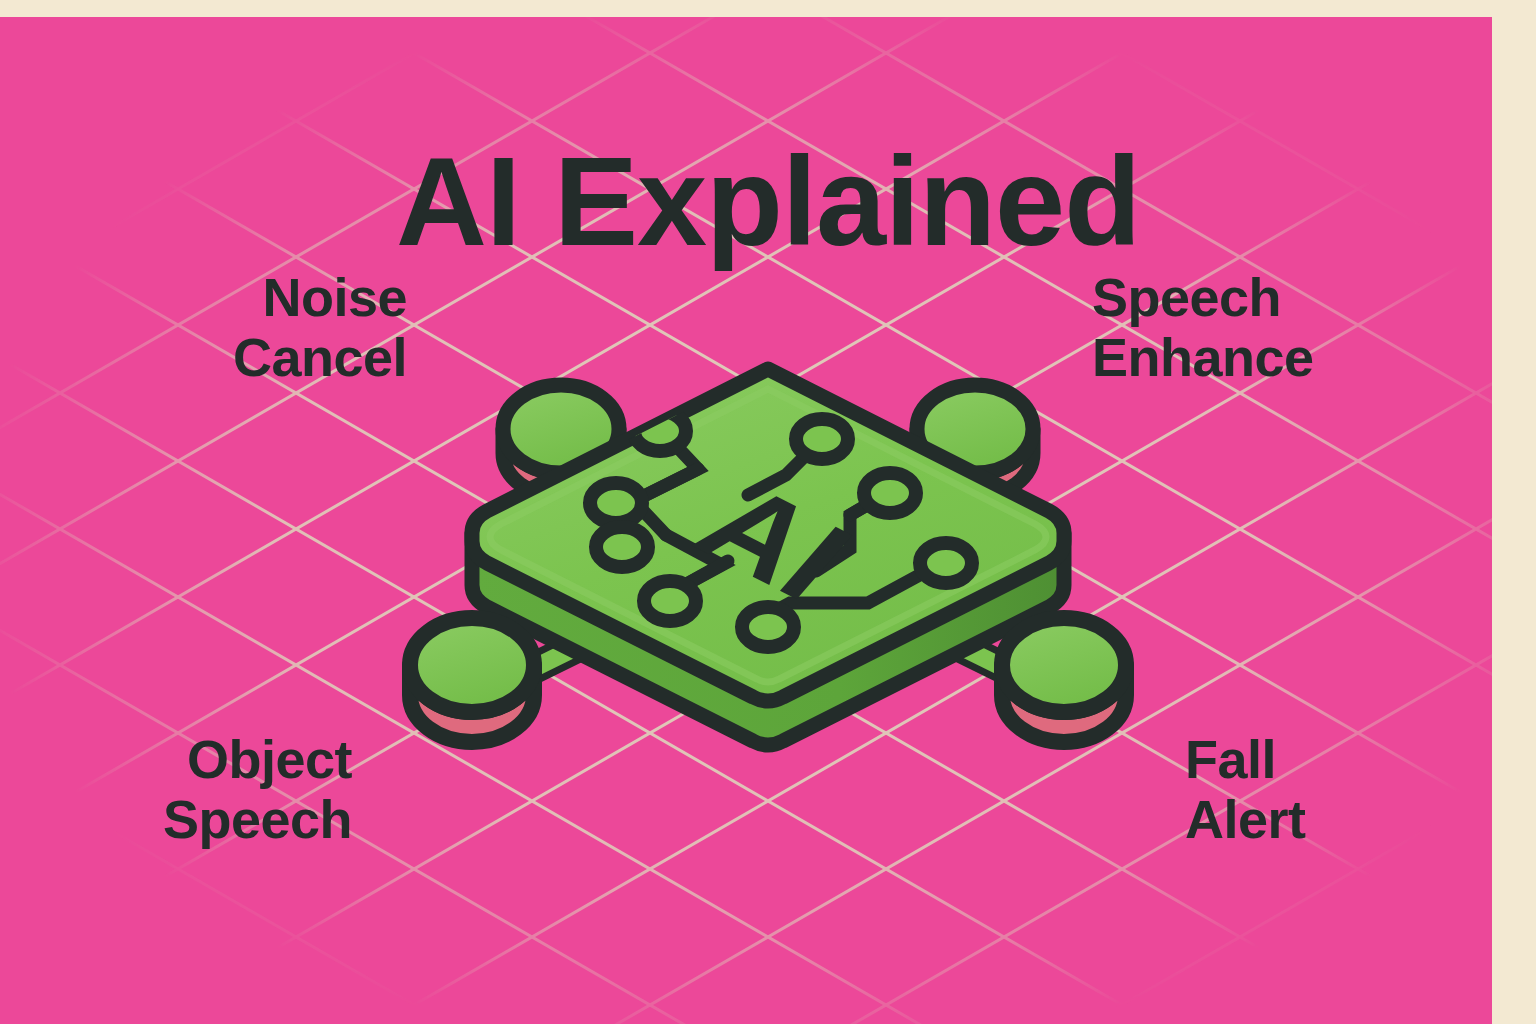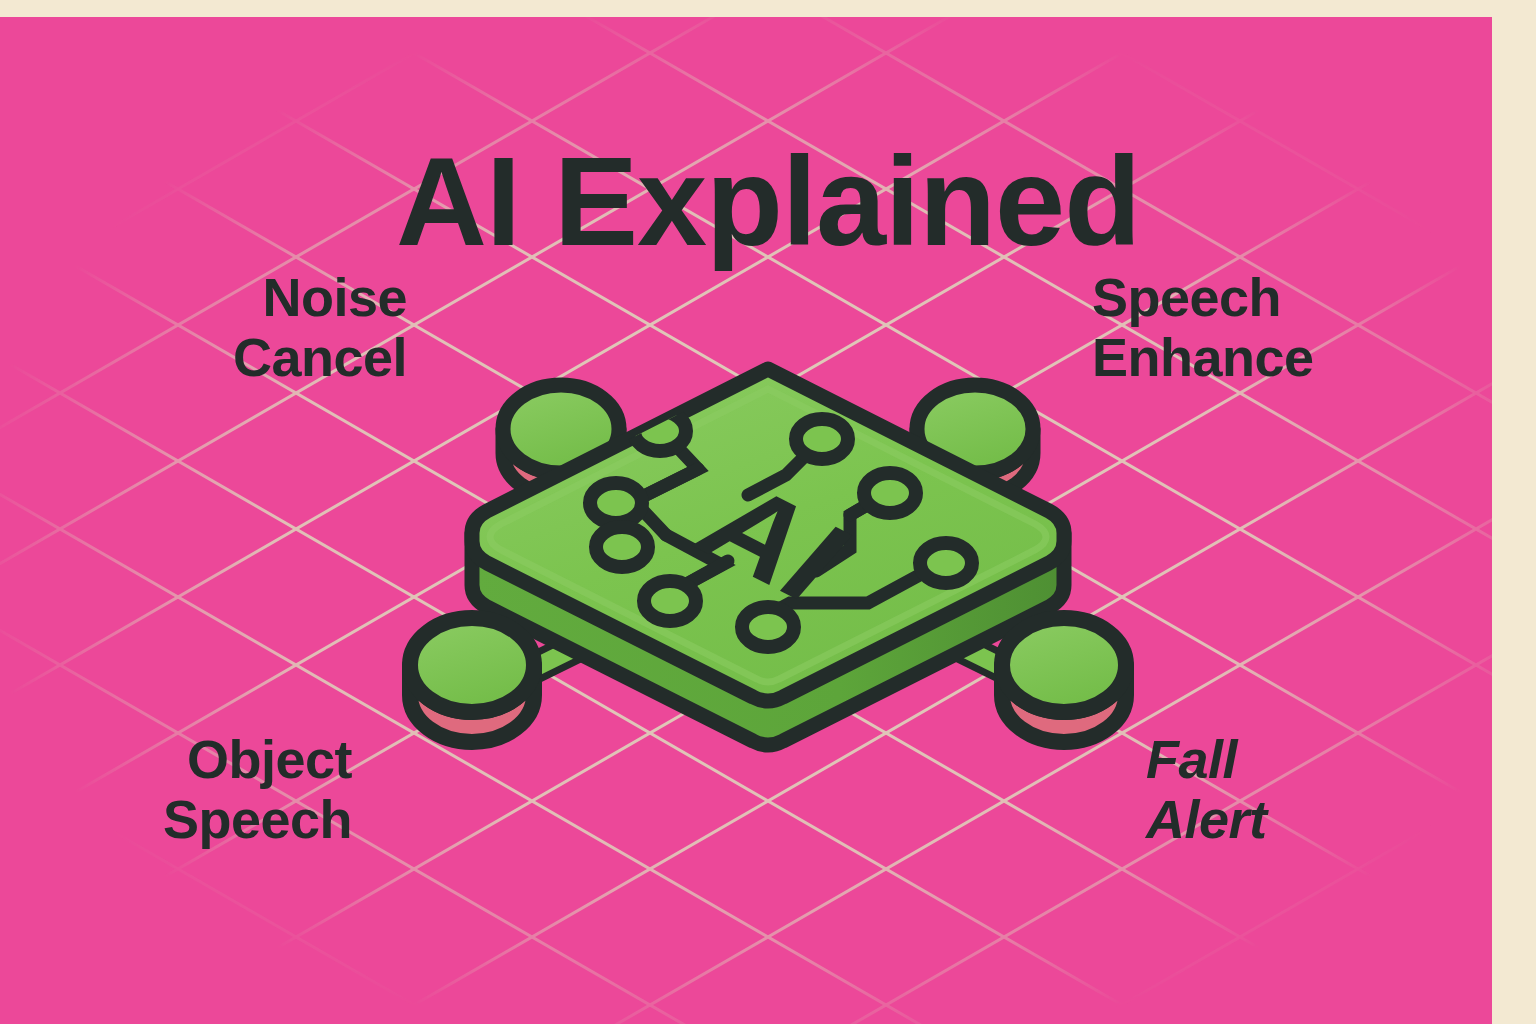--- a/index.html
+++ b/index.html
@@ -56,21 +56,21 @@
     line-height: 1.12;
     font-weight: 700;
     color: #232c2a;
     letter-spacing: -0.5px;
     white-space: pre-line;
     font-family: "Liberation Sans", sans-serif;
   }
   .label-tl { right: 1085px; top: 250px; text-align: right; }
   .label-tr { left: 1092px;  top: 250px; text-align: left;  }
   .label-bl { right: 1140px; top: 712px; text-align: right; }
-  .label-br { left: 1146px;  top: 712px; text-align: left; font-style: italic;  }
+  .label-br { left: 1185px;  top: 712px; text-align: left;  }
 
   
   .illustration {
     position: absolute;
     left: 398px;
     top: 318px;
     width: 740px;
     height: 470px;
   }
   .illustration svg { display: block; }

